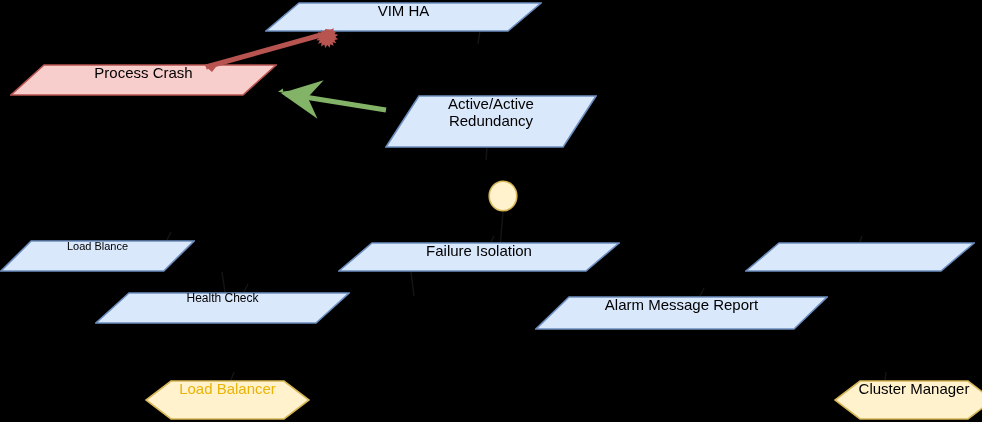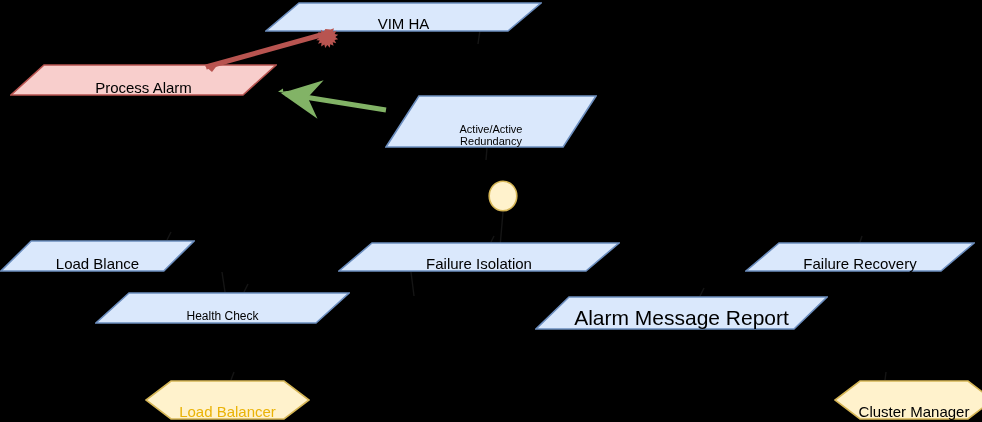--- a/index.html
+++ b/index.html
@@ -11,21 +11,21 @@
     position: relative;
     width: 982px;
     height: 422px;
     background: #000000;
     overflow: hidden;
     font-family: "Liberation Sans", sans-serif;
   }
   .node {
     position: absolute;
     display: flex;
-    align-items: flex-end;
+    align-items: flex-start;
     justify-content: center;
     box-sizing: border-box;
     color: #000000;
     text-align: center;
     line-height: 1.15;
     white-space: pre-line;
     user-select: none;
   }
   .node .label {
     position: relative;
@@ -76,38 +76,38 @@
       <path d="M 411 272 L 414 296"></path>
     </g>
   </svg>
 
   <div id="nodes-root">
       <div class="node" style="left: 265px; top: 2px; width: 277px; height: 30px; font-size: 15px; color: rgb(0, 0, 0);"><svg class="shape-bg" viewBox="0 0 277 30" preserveAspectRatio="none">
           <polygon points="34,1 276,1 243,29 1,29" fill="#dae8fc" stroke="#6c8ebf" stroke-width="1.6" vector-effect="non-scaling-stroke"></polygon>
         </svg><span class="label">VIM HA</span></div>
       <div class="node" style="left: 10px; top: 64px; width: 267px; height: 32px; font-size: 15px; color: rgb(0, 0, 0);"><svg class="shape-bg" viewBox="0 0 267 32" preserveAspectRatio="none">
           <polygon points="34,1 266,1 233,31 1,31" fill="#f8cecc" stroke="#b85450" stroke-width="1.6" vector-effect="non-scaling-stroke"></polygon>
-        </svg><span class="label">Process Alarm</span></div>
-      <div class="node" style="left: 385px; top: 95px; width: 212px; height: 53px; font-size: 11px; color: rgb(0, 0, 0);"><svg class="shape-bg" viewBox="0 0 212 53" preserveAspectRatio="none">
+        </svg><span class="label">Process Crash</span></div>
+      <div class="node" style="left: 385px; top: 95px; width: 212px; height: 53px; font-size: 15px; color: rgb(0, 0, 0);"><svg class="shape-bg" viewBox="0 0 212 53" preserveAspectRatio="none">
           <polygon points="33.92,1 211,1 178.07999999999998,52 1,52" fill="#dae8fc" stroke="#6c8ebf" stroke-width="1.6" vector-effect="non-scaling-stroke"></polygon>
         </svg><span class="label">Active/Active
 Redundancy</span></div>
-      <div class="node" style="left: 0px; top: 240px; width: 195px; height: 32px; font-size: 15px; color: rgb(0, 0, 0);"><svg class="shape-bg" viewBox="0 0 195 32" preserveAspectRatio="none">
+      <div class="node" style="left: 0px; top: 240px; width: 195px; height: 32px; font-size: 11px; color: rgb(0, 0, 0);"><svg class="shape-bg" viewBox="0 0 195 32" preserveAspectRatio="none">
           <polygon points="31.2,1 194,1 163.8,31 1,31" fill="#dae8fc" stroke="#6c8ebf" stroke-width="1.6" vector-effect="non-scaling-stroke"></polygon>
         </svg><span class="label">Load Blance</span></div>
       <div class="node" style="left: 338px; top: 242px; width: 282px; height: 30px; font-size: 15px; color: rgb(0, 0, 0);"><svg class="shape-bg" viewBox="0 0 282 30" preserveAspectRatio="none">
           <polygon points="34,1 281,1 248,29 1,29" fill="#dae8fc" stroke="#6c8ebf" stroke-width="1.6" vector-effect="non-scaling-stroke"></polygon>
         </svg><span class="label">Failure Isolation</span></div>
       <div class="node" style="left: 745px; top: 242px; width: 230px; height: 30px; font-size: 15px; color: rgb(0, 0, 0);"><svg class="shape-bg" viewBox="0 0 230 30" preserveAspectRatio="none">
           <polygon points="34,1 229,1 196,29 1,29" fill="#dae8fc" stroke="#6c8ebf" stroke-width="1.6" vector-effect="non-scaling-stroke"></polygon>
-        </svg><span class="label">Failure Recovery</span></div>
+        </svg></div>
       <div class="node" style="left: 95px; top: 292px; width: 255px; height: 32px; font-size: 12px; color: rgb(0, 0, 0);"><svg class="shape-bg" viewBox="0 0 255 32" preserveAspectRatio="none">
           <polygon points="34,1 254,1 221,31 1,31" fill="#dae8fc" stroke="#6c8ebf" stroke-width="1.6" vector-effect="non-scaling-stroke"></polygon>
         </svg><span class="label">Health Check</span></div>
-      <div class="node" style="left: 535px; top: 296px; width: 293px; height: 34px; font-size: 21px; color: rgb(0, 0, 0);"><svg class="shape-bg" viewBox="0 0 293 34" preserveAspectRatio="none">
+      <div class="node" style="left: 535px; top: 296px; width: 293px; height: 34px; font-size: 15px; color: rgb(0, 0, 0);"><svg class="shape-bg" viewBox="0 0 293 34" preserveAspectRatio="none">
           <polygon points="34,1 292,1 259,33 1,33" fill="#dae8fc" stroke="#6c8ebf" stroke-width="1.6" vector-effect="non-scaling-stroke"></polygon>
         </svg><span class="label">Alarm Message Report</span></div>
       <div class="node" style="left: 488px; top: 180px; width: 30px; height: 32px; font-size: 12px; color: rgb(0, 0, 0);"><svg class="shape-bg" viewBox="0 0 30 32" preserveAspectRatio="none">
           <ellipse cx="15" cy="16" rx="13.8" ry="14.8" fill="#fff2cc" stroke="#d6b656" stroke-width="1.6" vector-effect="non-scaling-stroke"></ellipse>
         </svg><span class="label"></span></div>
       <div class="node" style="left: 145px; top: 380px; width: 165px; height: 40px; font-size: 15px; color: #eab308;"><svg class="shape-bg" viewBox="0 0 165 40" preserveAspectRatio="none">
           <polygon points="26,1 139,1 164,20 139,39 26,39 1,20" fill="#fff2cc" stroke="#d6b656" stroke-width="1.6" vector-effect="non-scaling-stroke"></polygon>
         </svg><span class="label">Load Balancer</span></div>
       <div class="node" style="left: 834px; top: 380px; width: 160px; height: 40px; font-size: 15px; color: rgb(0, 0, 0);"><svg class="shape-bg" viewBox="0 0 160 40" preserveAspectRatio="none">
           <polygon points="26,1 134,1 159,20 134,39 26,39 1,20" fill="#fff2cc" stroke="#d6b656" stroke-width="1.6" vector-effect="non-scaling-stroke"></polygon>

